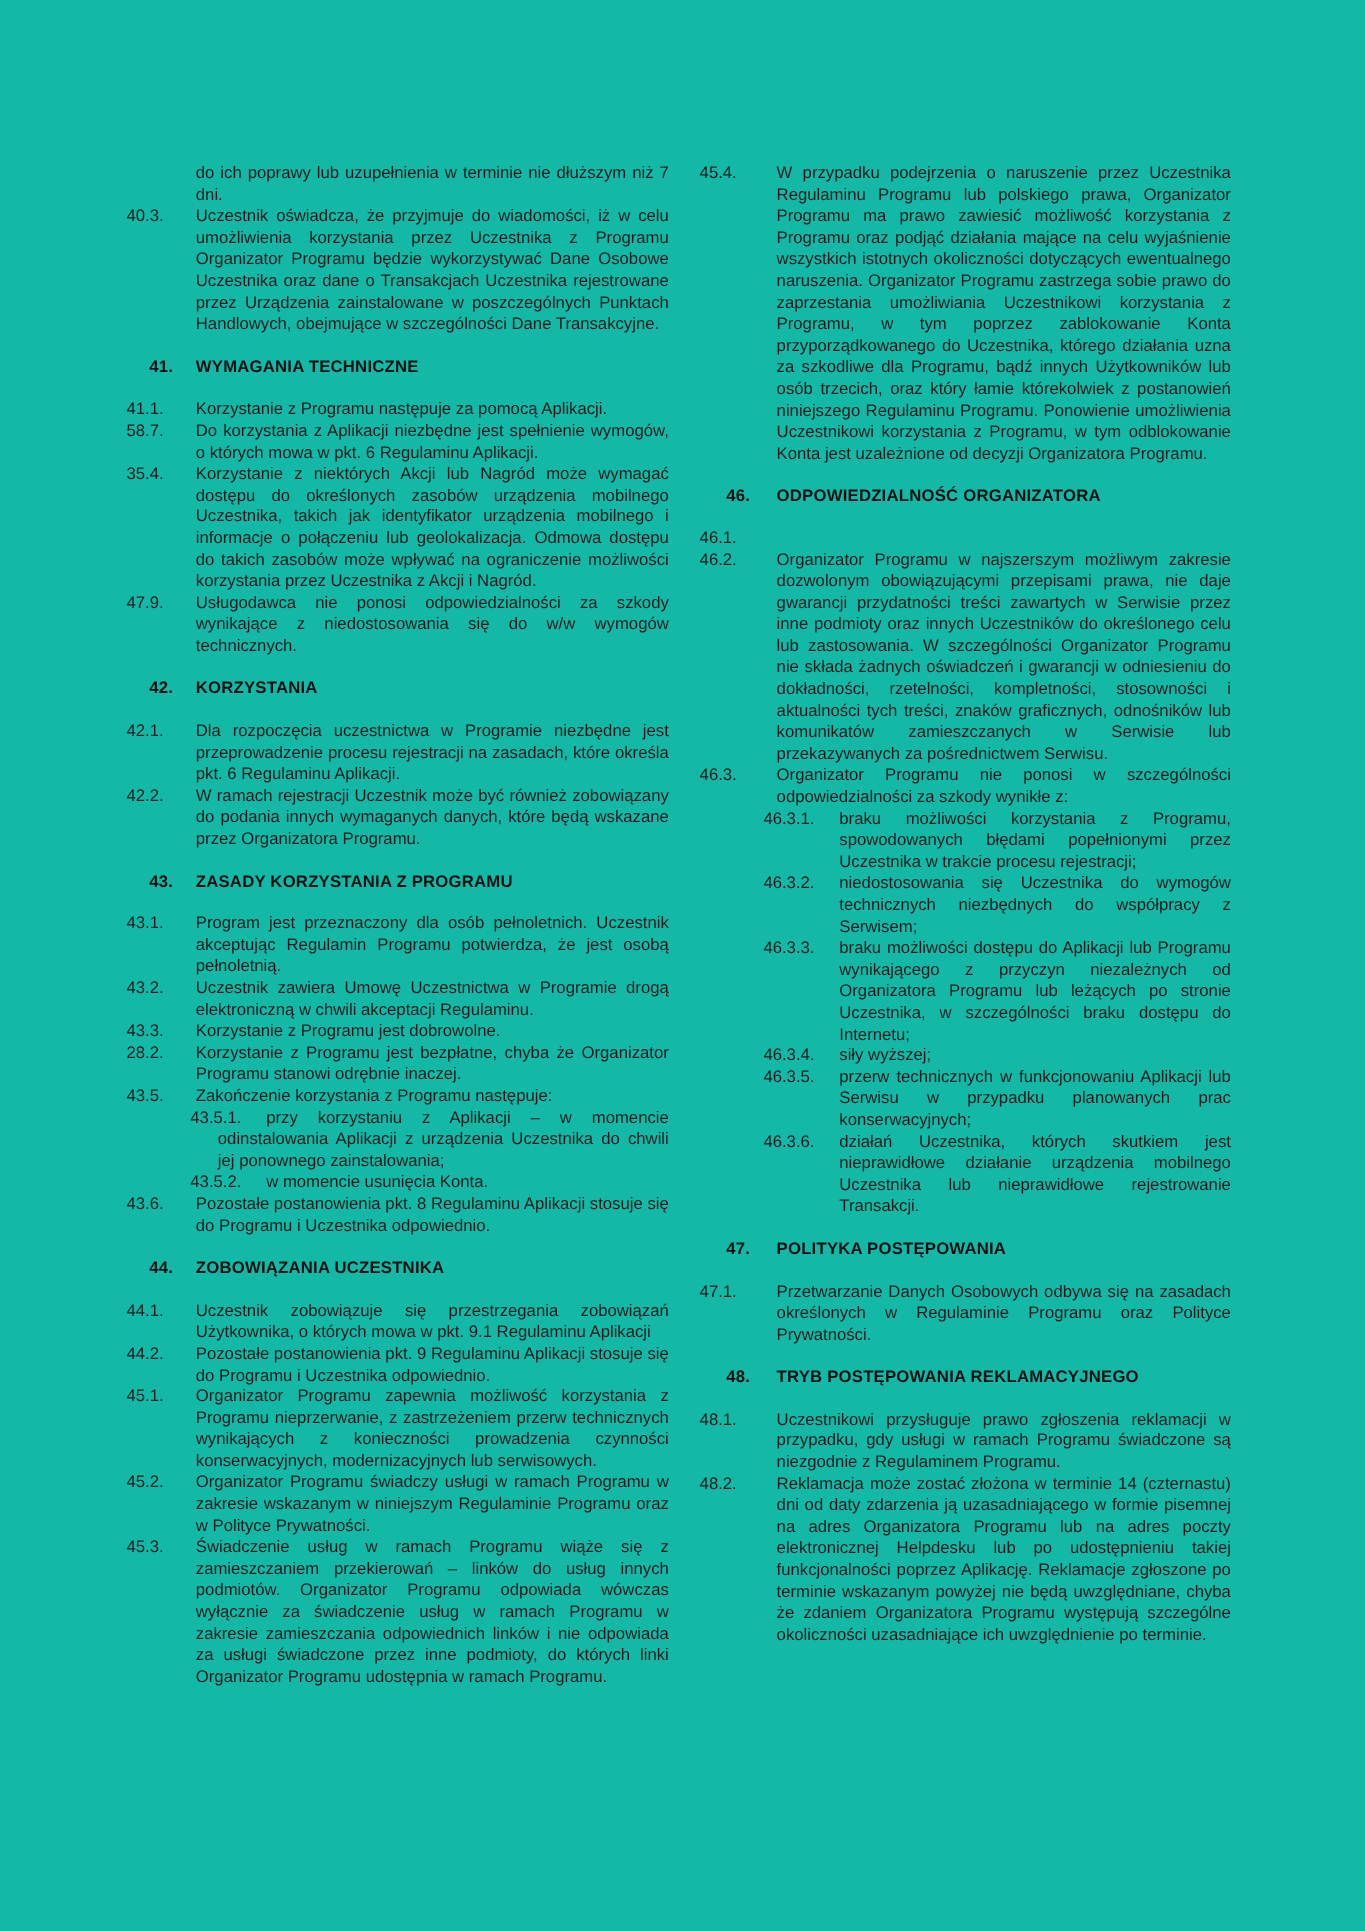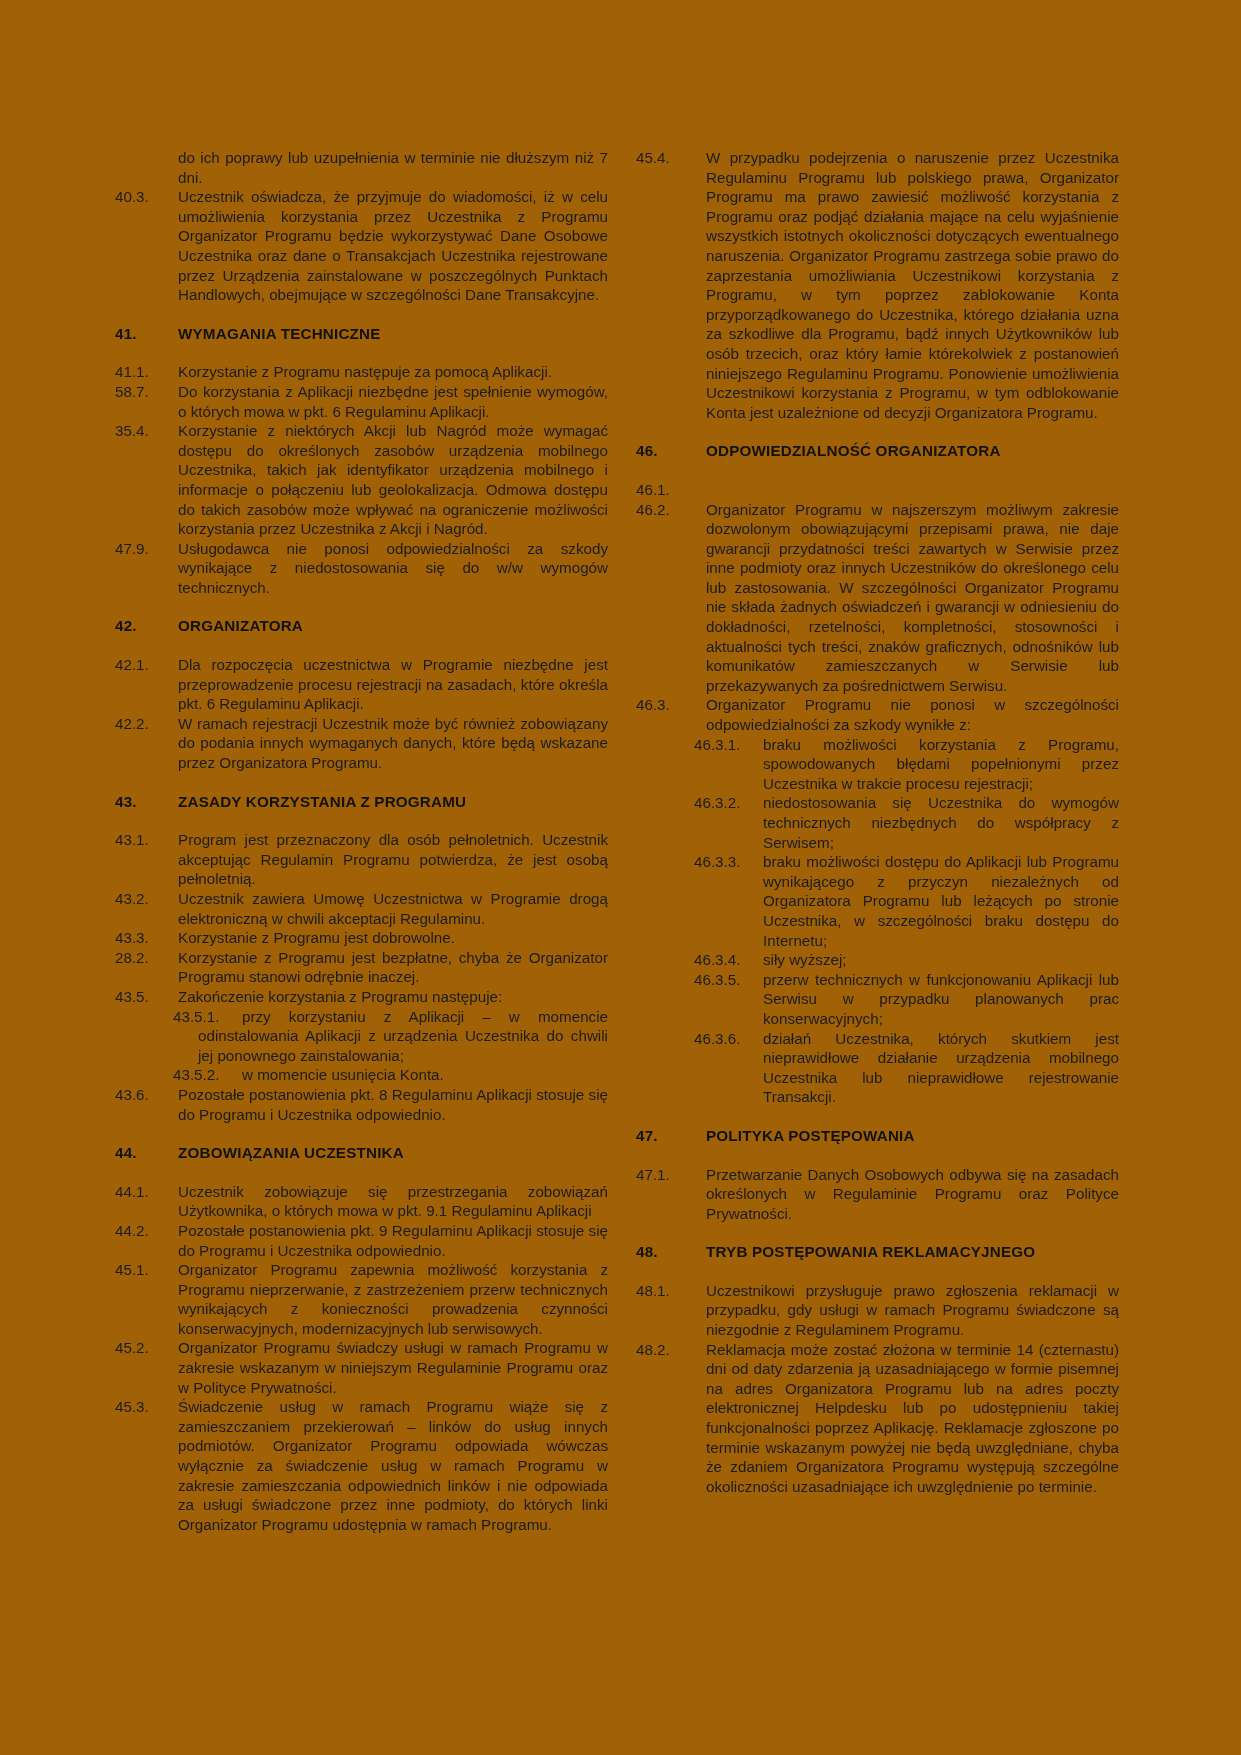--- a/index.html
+++ b/index.html
@@ -1,39 +1,39 @@
 <!DOCTYPE html>
 <html lang="pl"><head>
 <meta charset="utf-8">
 <style>
   html, body { margin: 0; padding: 0; background: #ffffff; }
   .page {
     width: 1241px;
     height: 1755px;
-    background: #a16207;
+    background: #14b8a6;
     box-sizing: border-box;
     padding: 148px 122px 40px 115px;
     font-family: "Liberation Sans", "DejaVu Sans", sans-serif;
     font-size: 15.2px;
     line-height: 19.6px;
     color: #1c1c1c;
     overflow: hidden;
   }
   .cols { display: flex; gap: 28px; }
   .col { box-sizing: border-box; }
   .col-left  { width: 493px; flex: none; }
   .col-right { width: 483px; flex: none; }
 
   .item { display: flex; }
   .item .num { flex: 0 0 63px; }
   .col-right .item .num { flex-basis: 70px; }
   .item .txt { flex: 1 1 auto; text-align: justify; }
 
   .heading { display: flex; font-weight: 700; color: #111; margin: 19px 0 19px 0; letter-spacing: .2px; }
-  .heading .num { flex: 0 0 63px; font-weight: 700; }
+  .heading .num { flex: 0 0 63px; font-weight: 700; text-align: center; }
   .col-right .heading .num { flex-basis: 70px; }
 
   
   .sub { position: relative; text-align: justify; }
   .sub .subnum { position: absolute; top: 0; }
   .sub-l { margin-left: 83px; text-indent: 44px; }
   .sub-l .subnum { left: -25px; text-indent: 0; }
   .sub-r { margin-left: 127px; }
   .sub-r .subnum { left: -69px; }
 </style>
@@ -67,21 +67,21 @@
       <div class="item">
           <span class="num">35.4.</span>
           <span class="txt">Korzystanie z niektórych Akcji lub Nagród może wymagać dostępu do określonych zasobów urządzenia mobilnego Uczestnika, takich jak identyfikator urządzenia mobilnego i informacje o połączeniu lub geolokalizacja. Odmowa dostępu do takich zasobów może wpływać na ograniczenie możliwości korzystania przez Uczestnika z Akcji i Nagród.</span>
         </div>
       <div class="item">
           <span class="num">47.9.</span>
           <span class="txt">Usługodawca nie ponosi odpowiedzialności za szkody wynikające z niedostosowania się do w/w wymogów technicznych.</span>
         </div>
       <div class="heading">
           <span class="num">42.</span>
-          <span class="txt">ORGANIZATORA</span>
+          <span class="txt">KORZYSTANIA</span>
         </div>
       <div class="item">
           <span class="num">42.1.</span>
           <span class="txt">Dla rozpoczęcia uczestnictwa w Programie niezbędne jest przeprowadzenie procesu rejestracji na zasadach, które określa pkt. 6 Regulaminu Aplikacji.</span>
         </div>
       <div class="item">
           <span class="num">42.2.</span>
           <span class="txt">W ramach rejestracji Uczestnik może być również zobowiązany do podania innych wymaganych danych, które będą wskazane przez Organizatora Programu.</span>
         </div>
       <div class="heading">

